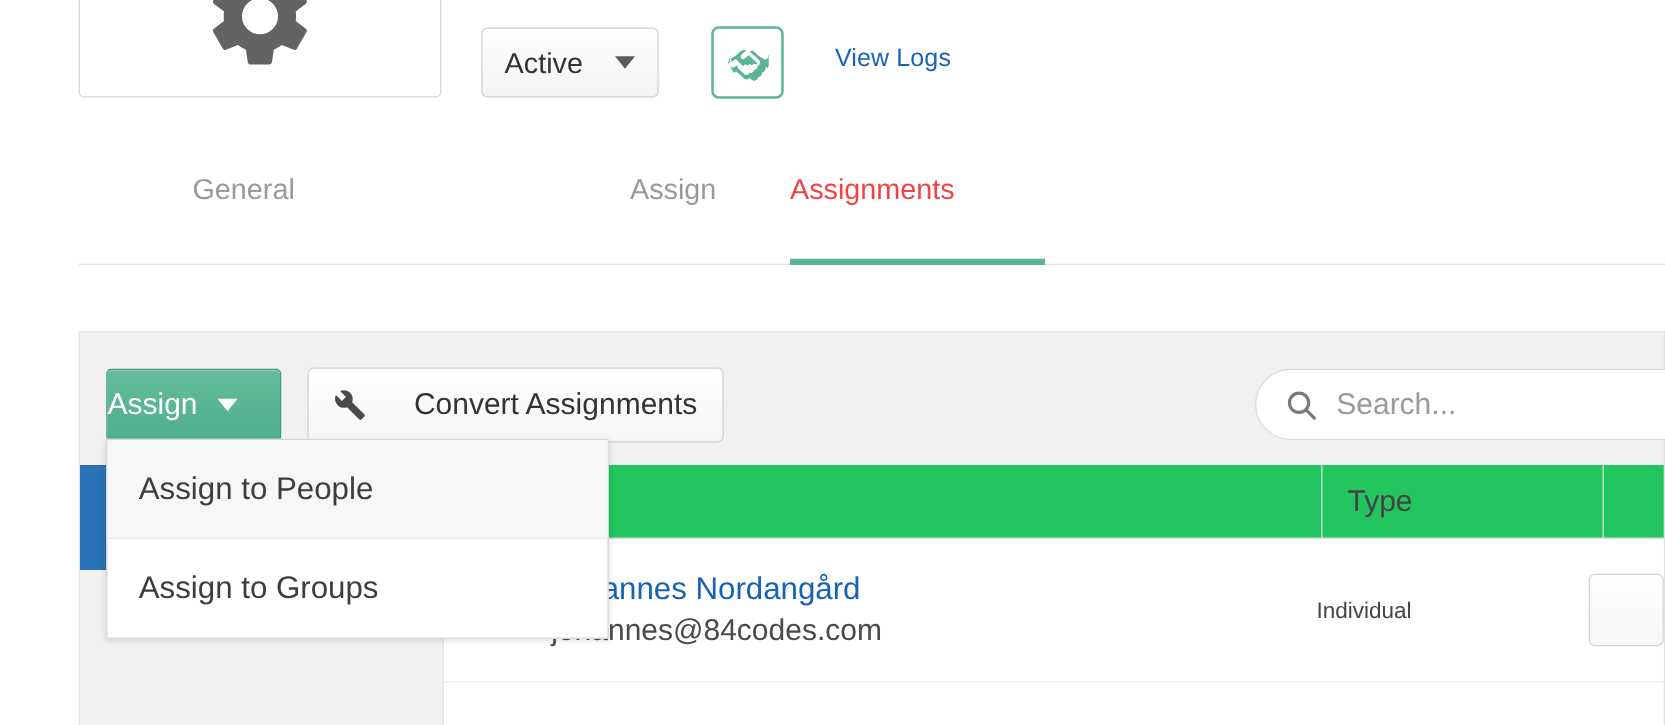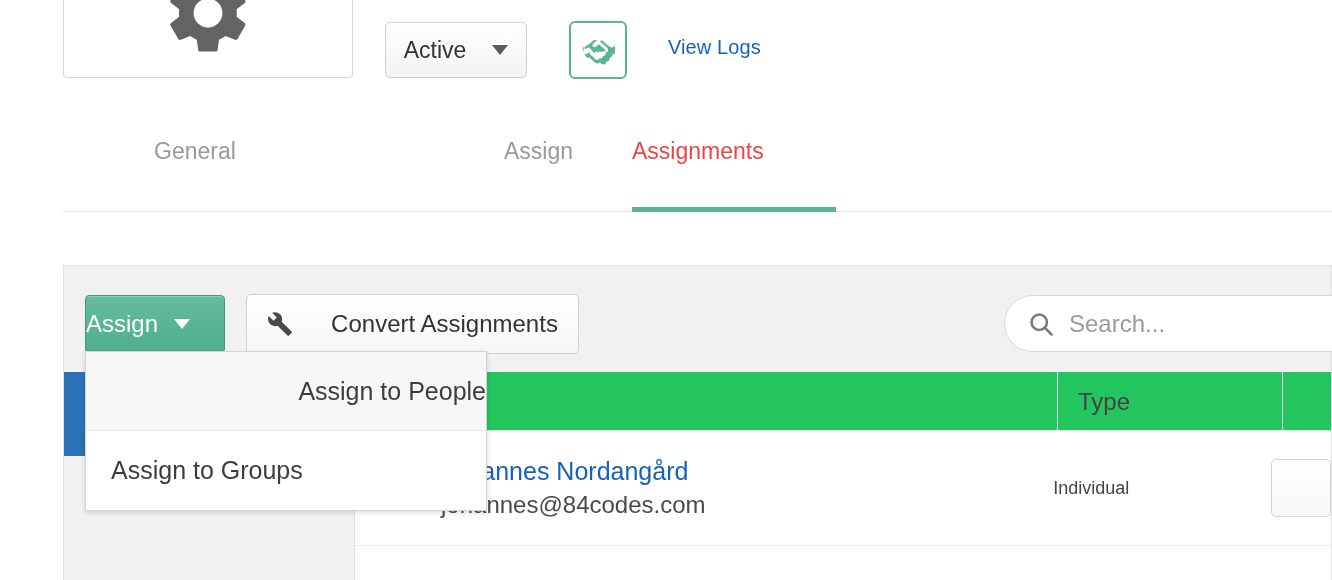--- a/index.html
+++ b/index.html
@@ -200,21 +200,21 @@
     z-index: 50;
   }
   .dd-item {
     height: 79px; display: flex; align-items: center;
     padding-left: 25px;
     font-size: 25px; color: #3d3d3d;
     cursor: pointer;
     border-bottom: 1px solid #e6e6e6;
   }
   .dd-item:last-child { border-bottom: none; }
-  .dd-item.hover { background: #f7f7f7; justify-content: flex-end; }
+  .dd-item.hover { background: #f7f7f7; }
 </style>
 </head>
 <body>
 
 <div id="root">
 
   <div class="app-logo-box">
     <svg class="gear-icon" viewBox="0 0 24 24" fill="currentColor">
       <path d="M19.14 12.94a7.07 7.07 0 000-1.88l2.03-1.58a.5.5 0 00.12-.64l-1.92-3.32a.5.5 0 00-.61-.22l-2.39.96a7.03 7.03 0 00-1.62-.94l-.36-2.54a.5.5 0 00-.5-.42h-3.84a.5.5 0 00-.5.42l-.36 2.54c-.58.24-1.12.56-1.62.94l-2.39-.96a.5.5 0 00-.61.22L2.65 8.84a.5.5 0 00.12.64l2.03 1.58a7.07 7.07 0 000 1.88L2.77 14.52a.5.5 0 00-.12.64l1.92 3.32c.13.22.39.31.61.22l2.39-.96c.5.38 1.04.7 1.62.94l.36 2.54c.04.24.25.42.5.42h3.84c.25 0 .46-.18.5-.42l.36-2.54c.58-.24 1.12-.56 1.62-.94l2.39.96c.22.09.48 0 .61-.22l1.92-3.32a.5.5 0 00-.12-.64l-2.03-1.58zM12 15.6A3.6 3.6 0 1112 8.4a3.6 3.6 0 010 7.2z"></path>
     </svg>

